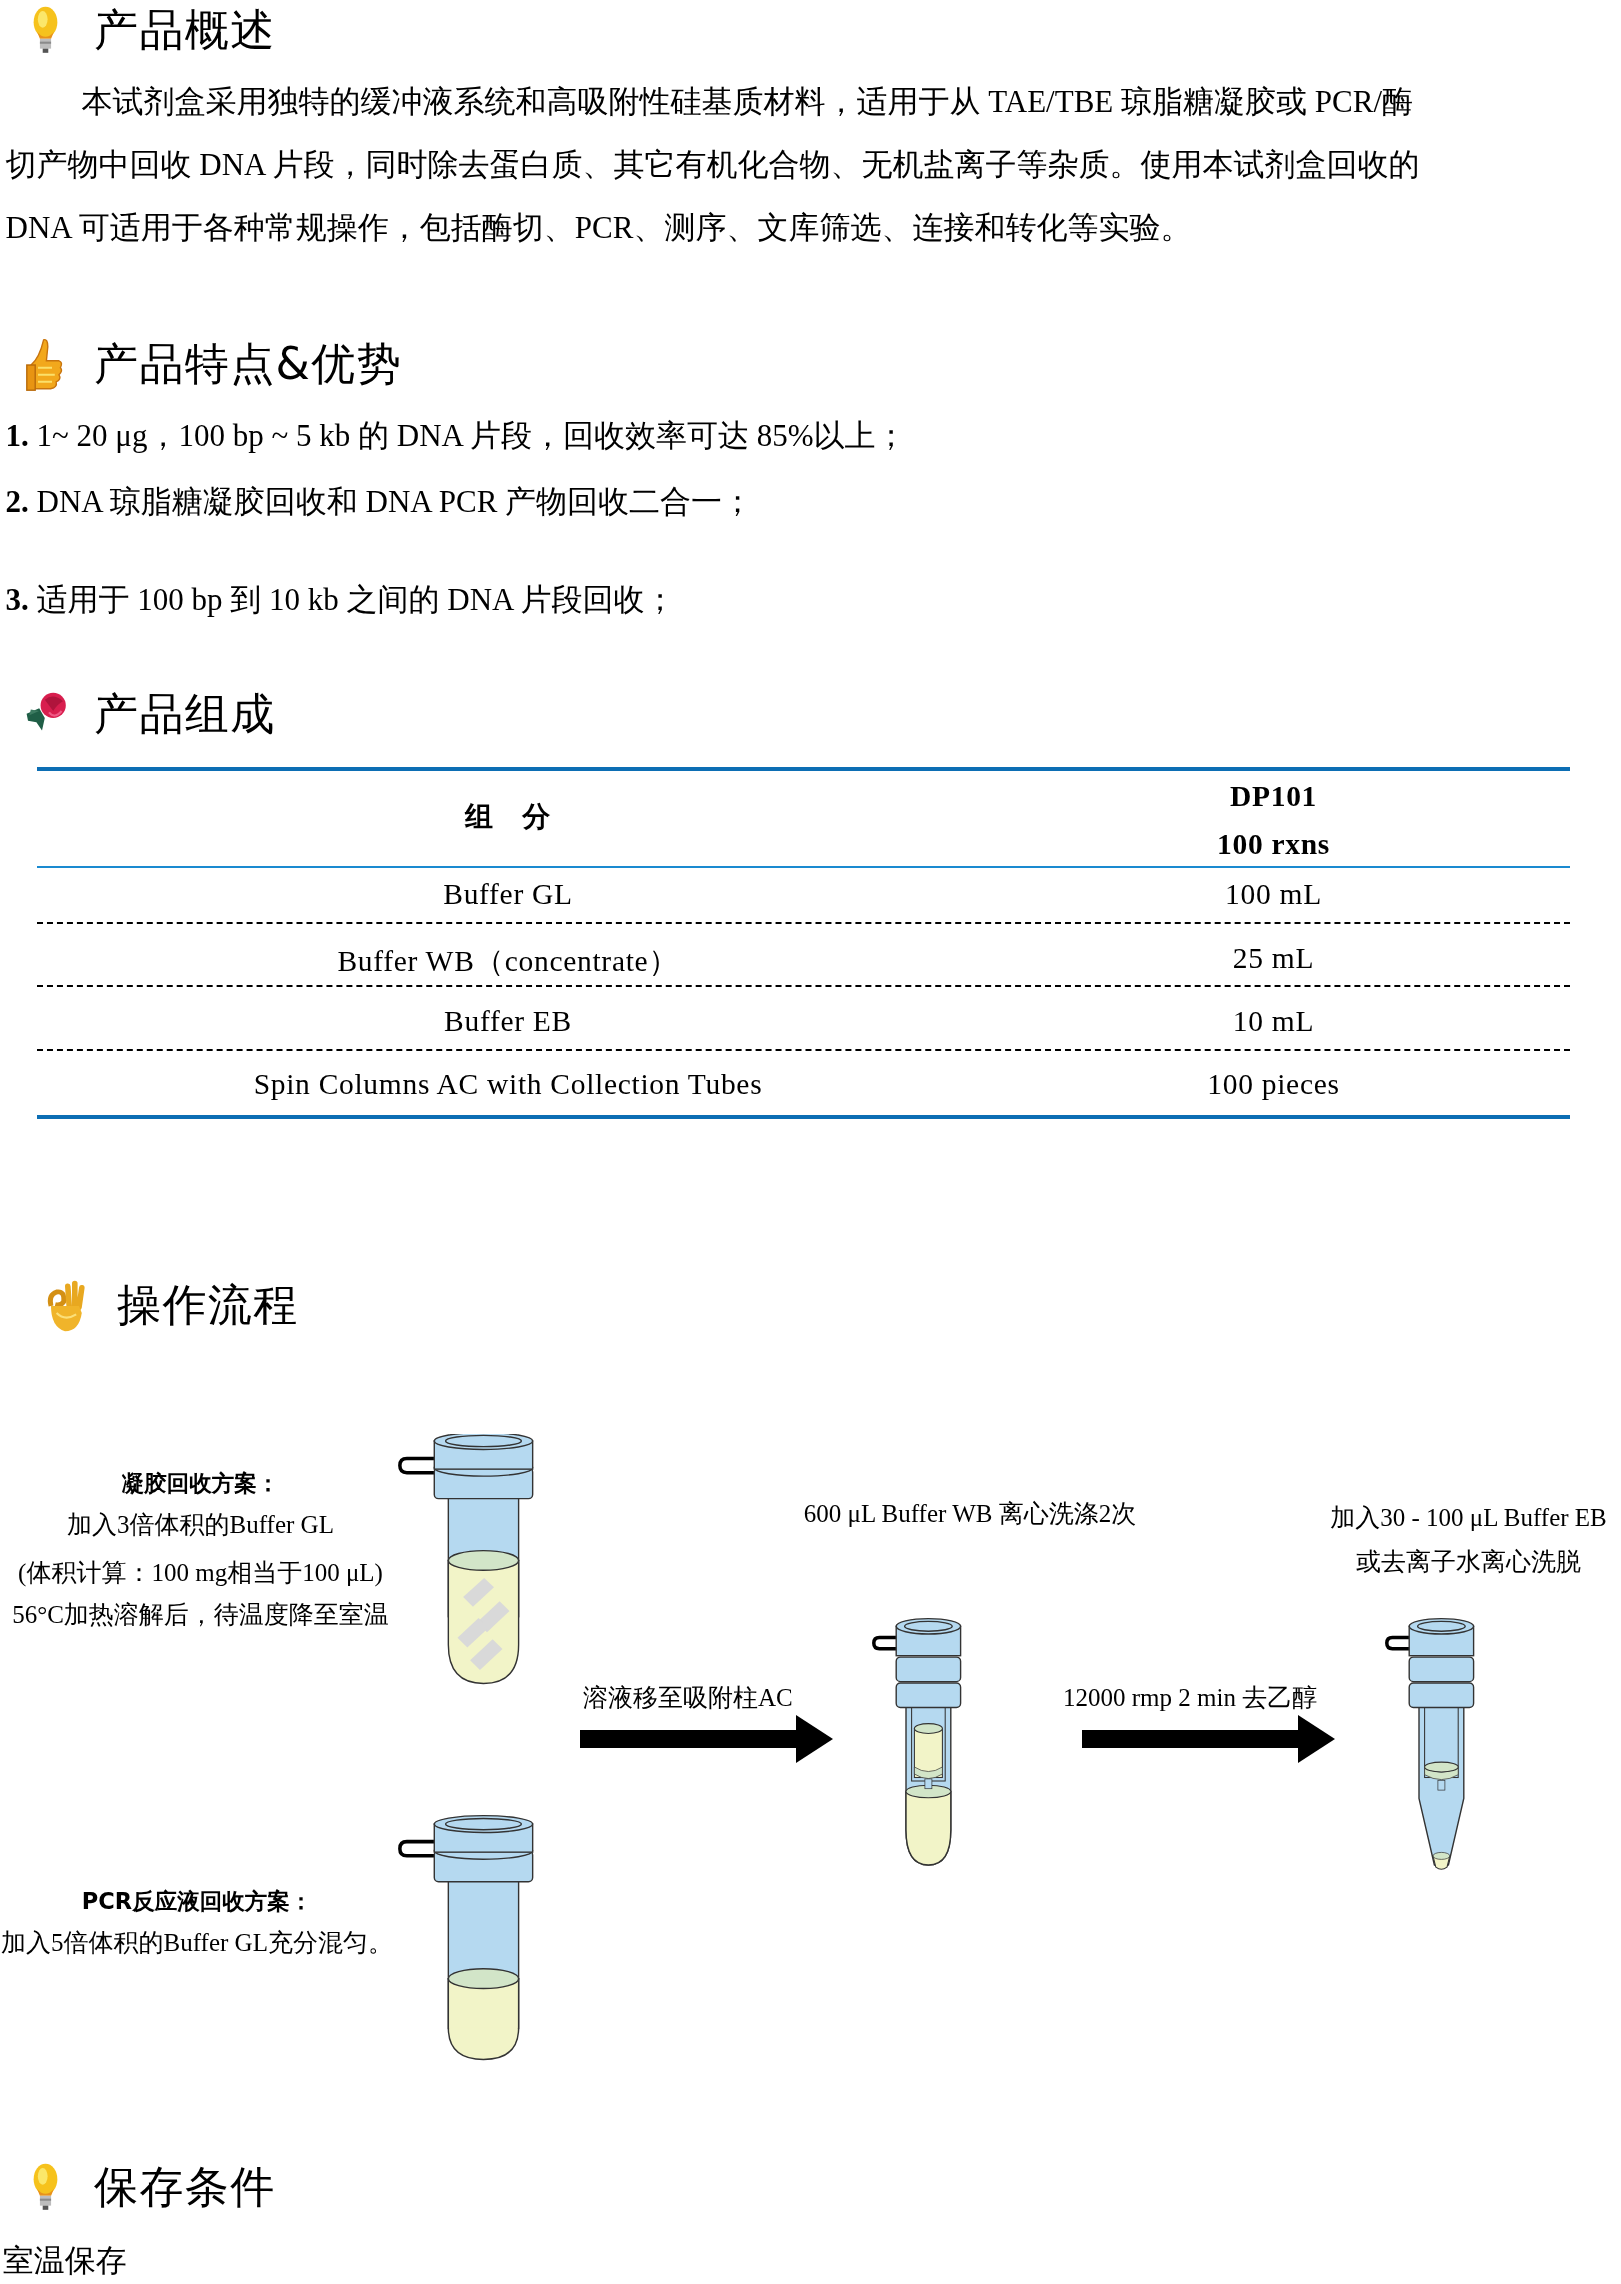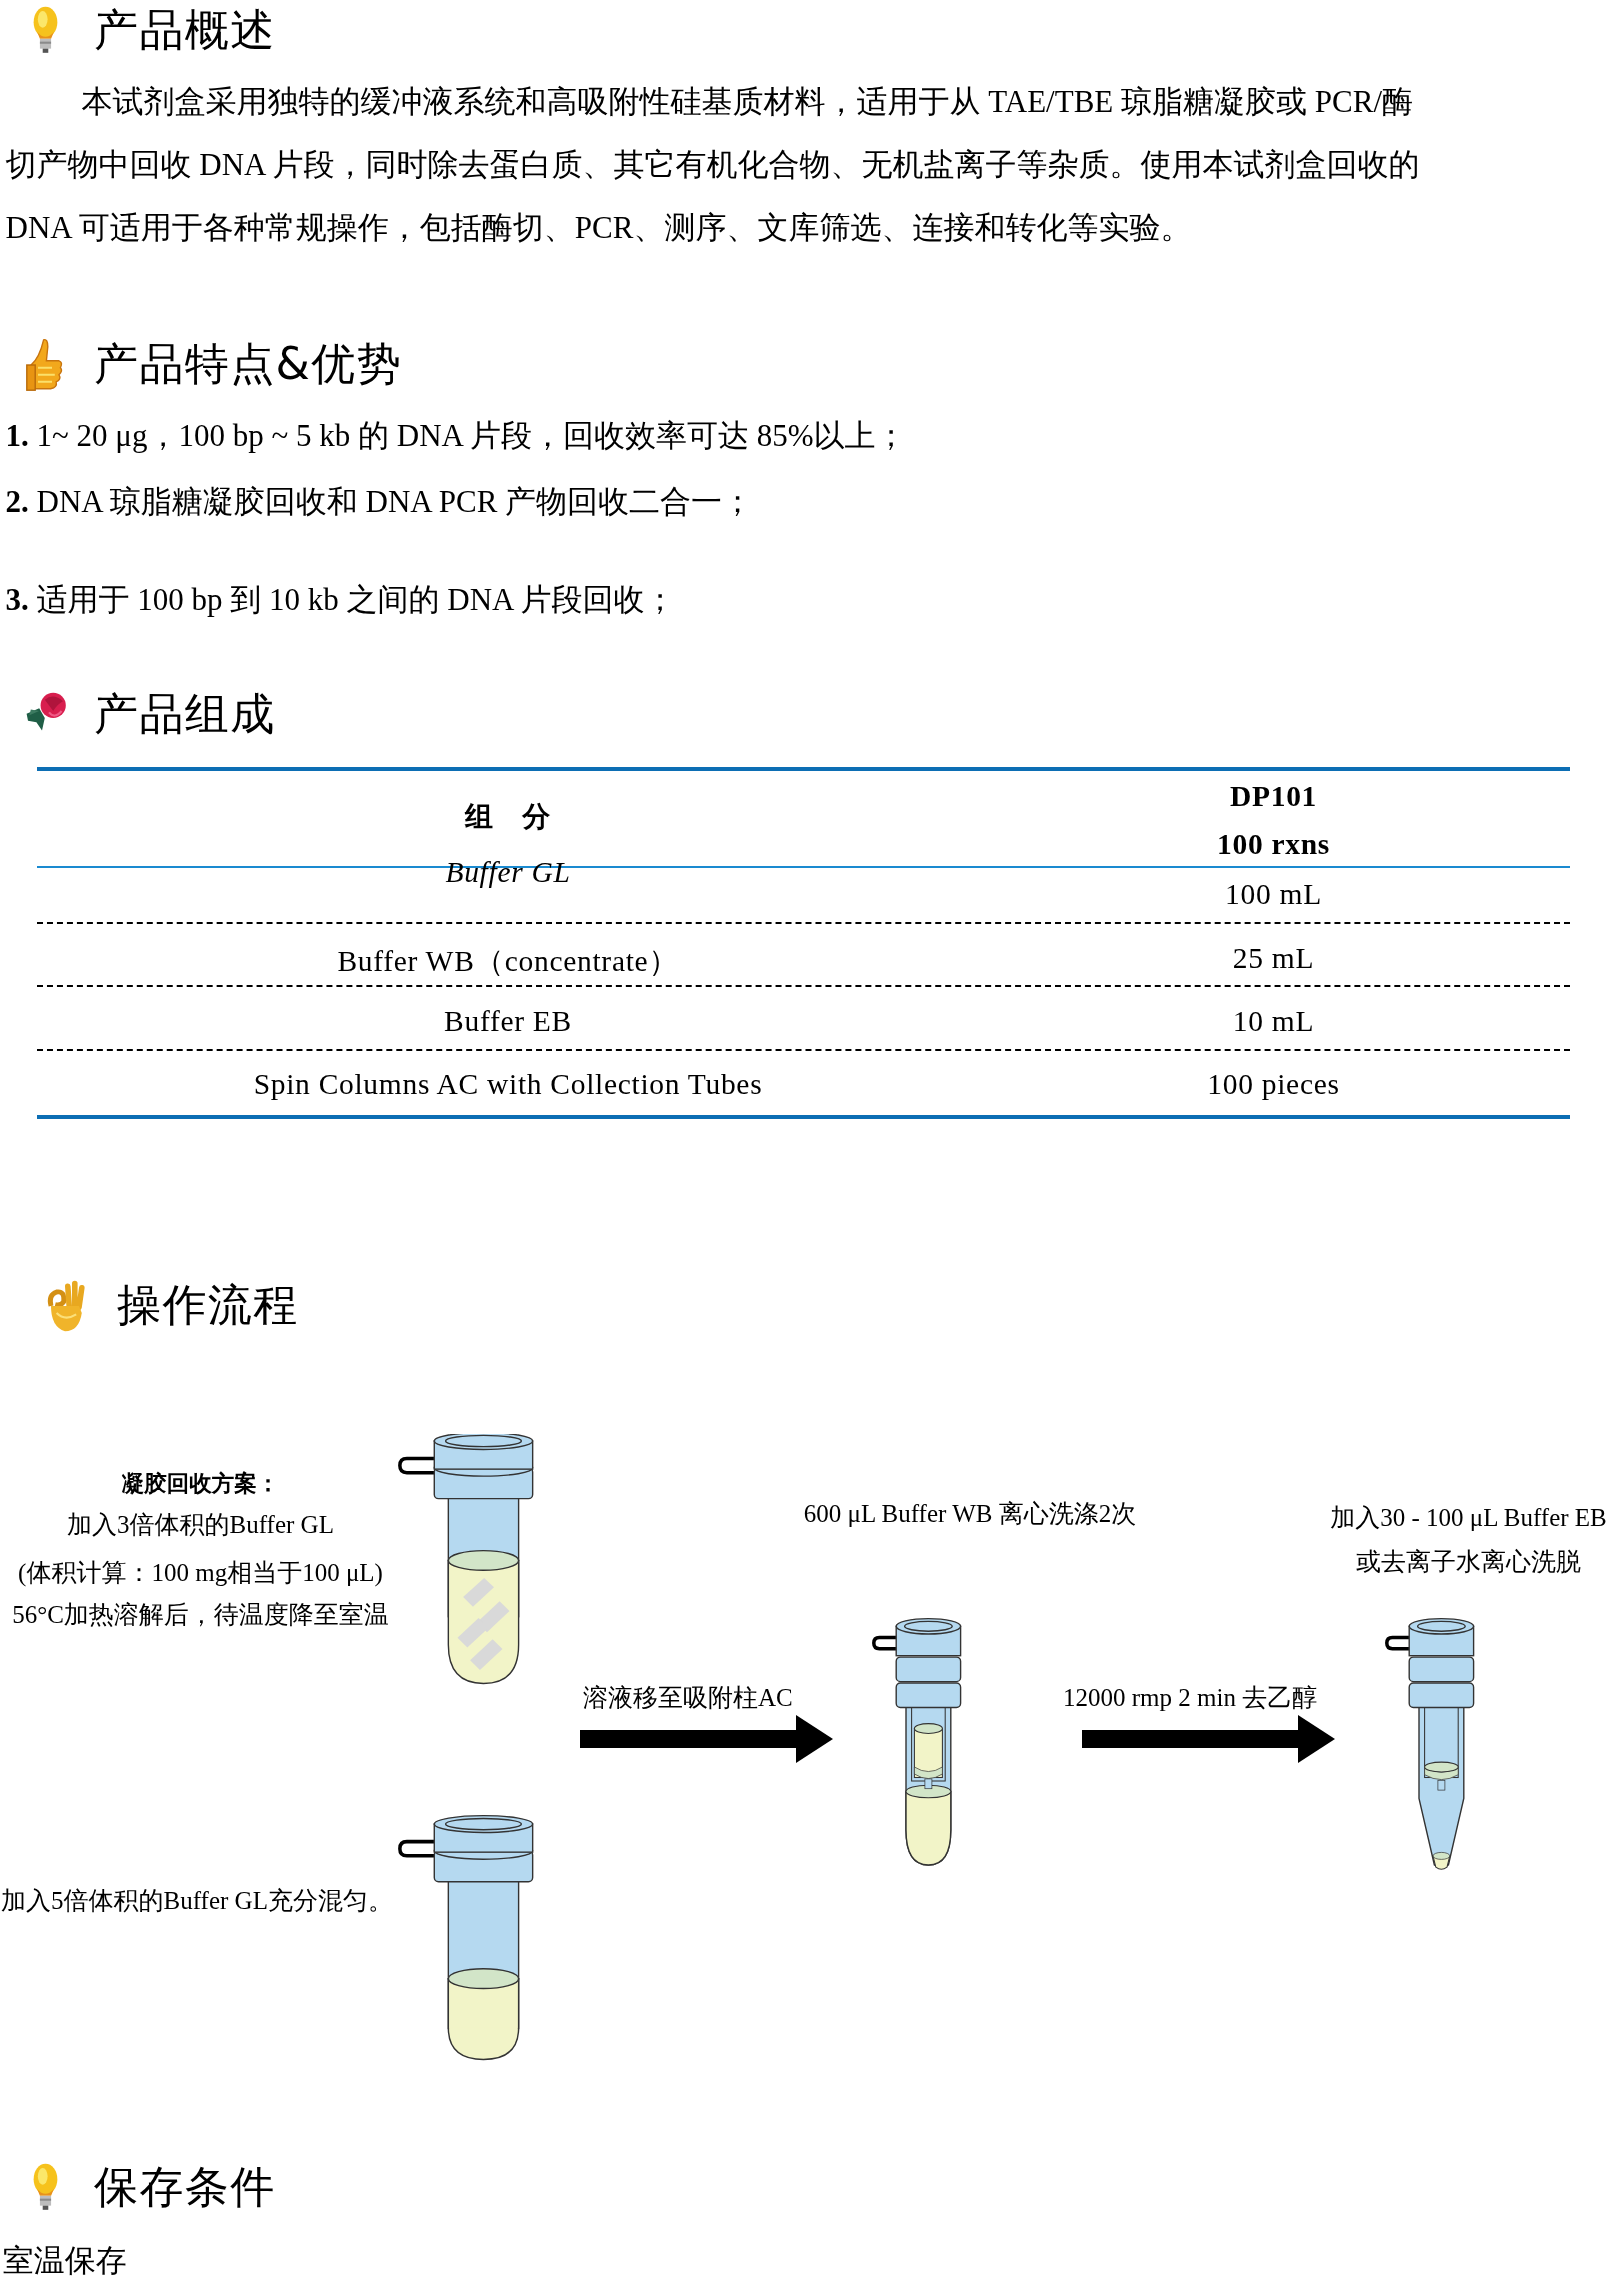--- a/index.html
+++ b/index.html
@@ -82,21 +82,21 @@
 <div>
   <div class="tbl-line" style="top:767px;height:4.2px;background:#0c6eb4;"></div>
 
   <div class="cell c1" style="top:798px;font-family:'DejaVu Sans',sans-serif;font-weight:bold;font-size:28px;">组　分</div>
   <div class="cell c2" style="top:780px;font-weight:bold;">DP101</div>
   <div class="cell c2" style="top:828px;font-weight:bold;">100 rxns</div>
 
   <div class="tbl-line" style="top:866px;height:2.1px;background:#1a8ad0;"></div>
 
   <div>
-    <div class="cell c1" style="top:856px;font-style:italic;">Buffer GL</div>
+    <div class="cell c1" style="top:878px;">Buffer GL</div>
     <div class="cell c2" style="top:878px;">100 mL</div>
   </div>
   <div class="tbl-line" style="top:922px;border-top:2.1px dashed #000;"></div>
 
   <div>
     <div class="cell c1" style="top:942px;">Buffer WB（concentrate）</div>
     <div class="cell c2" style="top:942px;">25 mL</div>
   </div>
   <div class="tbl-line" style="top:985px;border-top:2.1px dashed #000;"></div>
 
@@ -144,20 +144,21 @@
     <polygon points="108,322 140,292 154,306 122,336"></polygon>
   </g>
   <rect x="57" y="48" width="140" height="44" rx="6" fill="#b5d9f0" stroke="#333" stroke-width="2"></rect>
   <ellipse cx="127" cy="48" rx="70" ry="12" fill="#b5d9f0" stroke="#333" stroke-width="2"></ellipse>
   <rect x="57" y="10" width="140" height="40" fill="#b5d9f0" stroke="#333" stroke-width="2"></rect>
   <ellipse cx="127" cy="10" rx="70" ry="12" fill="#b5d9f0" stroke="#333" stroke-width="2"></ellipse>
   <ellipse cx="127" cy="10" rx="54" ry="8" fill="none" stroke="#333" stroke-width="2"></ellipse>
 </svg>
 
 <div class="flowtxt" style="left:0;top:1880px;width:394px;line-height:42px;">
+  <div style="font-weight:bold;font-family:'DejaVu Sans',sans-serif;font-size:22.5px;">PCR反应液回收方案：</div>
   <div>加入5倍体积的Buffer GL充分混匀。</div>
 </div>
 
 <svg class="abs" style="left:394px;top:1810px;" width="141" height="260" viewBox="0 0 200 370">
   <path d="M58 45 L18 45 Q8 45 8 55 Q8 65 18 65 L58 65" fill="none" stroke="#000" stroke-width="5"></path>
   <rect x="77" y="90" width="100" height="150" fill="#b5d9f0" stroke="#333" stroke-width="2"></rect>
   <path d="M77 240 L77 310 Q77 355 127 355 Q177 355 177 310 L177 240 Z" fill="#f2f4c8" stroke="#333" stroke-width="2"></path>
   <rect x="77" y="240" width="100" height="70" fill="#f2f4c8"></rect>
   <line x1="77" y1="240" x2="77" y2="312" stroke="#333" stroke-width="2"></line>
   <line x1="177" y1="240" x2="177" y2="312" stroke="#333" stroke-width="2"></line>

